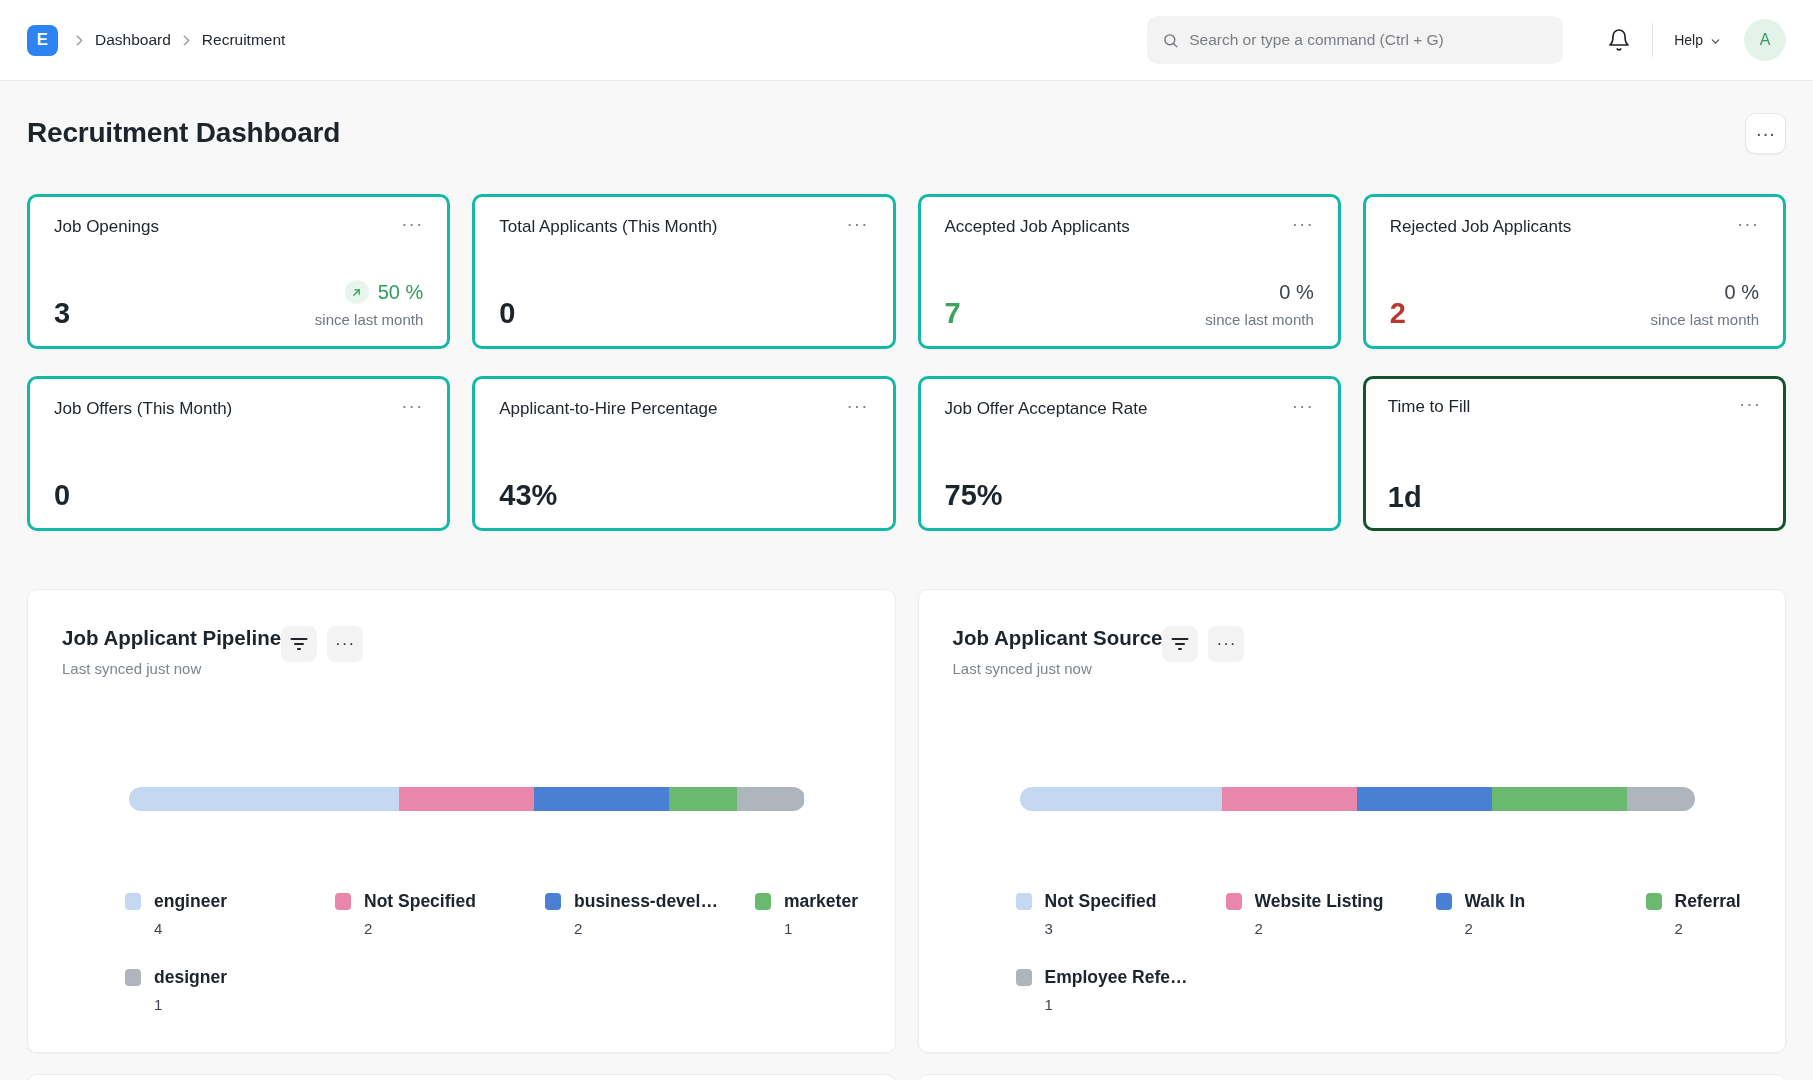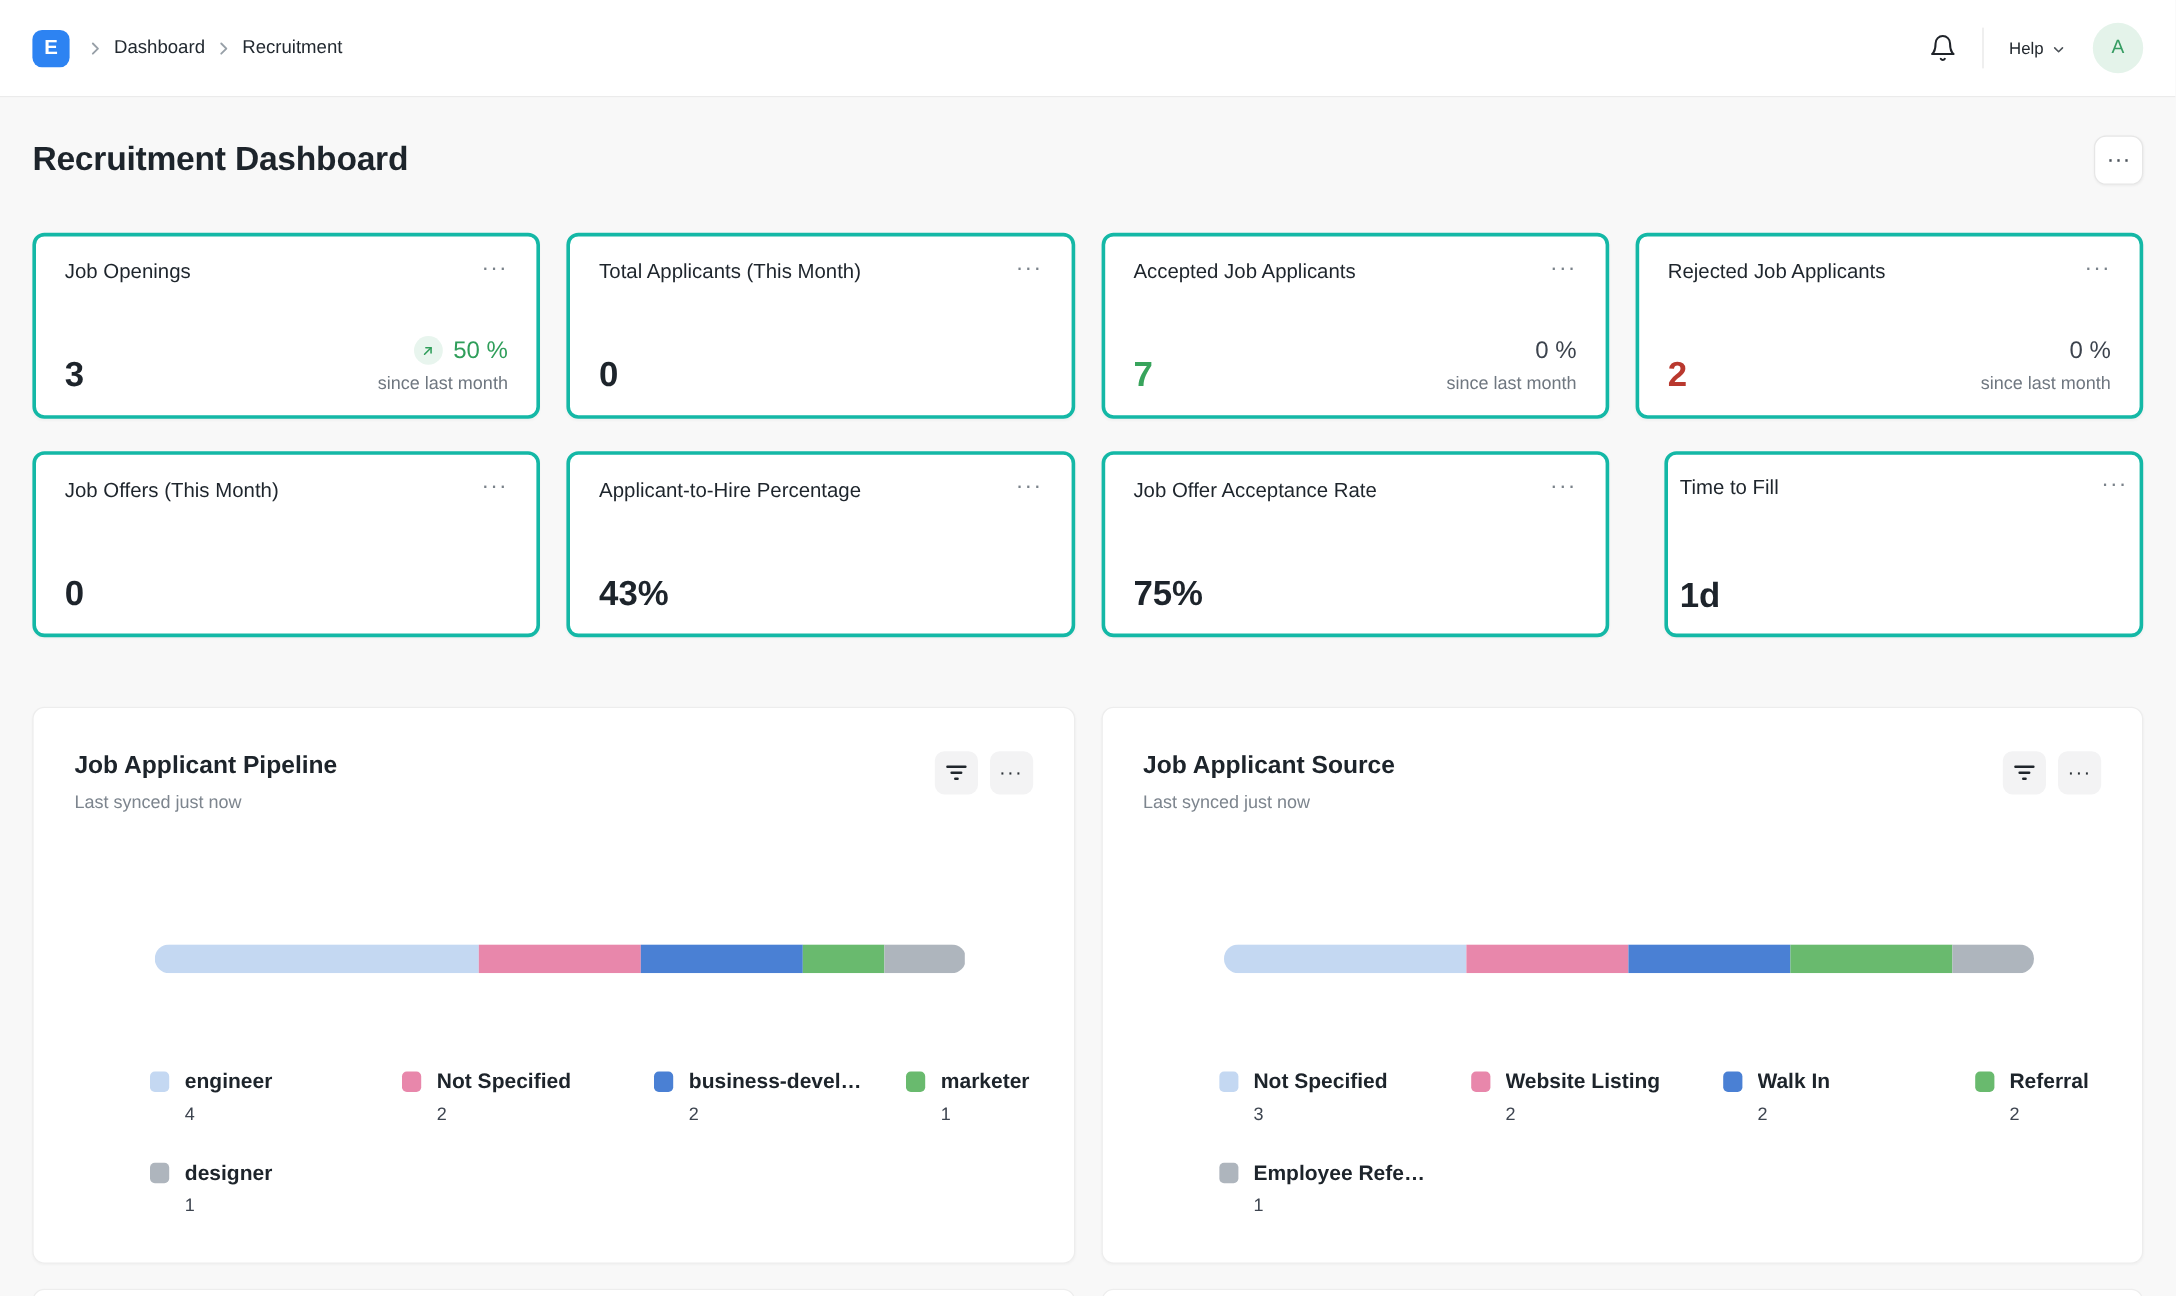--- a/index.html
+++ b/index.html
@@ -52,40 +52,40 @@
   
   .cards-grid {
     margin-top: 40px; display: grid; grid-template-columns: repeat(4, 1fr);
     column-gap: 22px; row-gap: 27px;
   }
   .ncard {
     background: #fff; border: 3px solid #14b8a6; border-radius: 10px; height: 155px;
     box-shadow: 0 1px 2px rgba(0,0,0,.03); padding: 20px 24px 18px;
     display: flex; flex-direction: column;
   }
-  .ncard.highlighted { border: 3px solid #14b8a6; padding: 18px 10px 16px; margin-left: 24px; }
+  .ncard.highlighted { border: 3px solid #14532d; padding: 18px 22px 16px; }
   .ncard-head { display: flex; justify-content: space-between; align-items: flex-start; }
   .ncard-title { font-size: 17px; color: #1e252c; }
   .card-menu { font-size: 19px; color: #7a828a; line-height: 14px; cursor: pointer; letter-spacing: 1px; }
   .ncard-bottom { margin-top: auto; display: flex; justify-content: space-between; align-items: flex-end; }
   .ncard-value { font-size: 29px; font-weight: 700; line-height: 1; }
   .ncard-meta { text-align: right; }
   .change-row { display: flex; align-items: center; justify-content: flex-end; gap: 9px; font-size: 20px; }
   .trend-chip {
     width: 24px; height: 24px; border-radius: 50%; background: #e8f5ee;
     display: flex; align-items: center; justify-content: center;
   }
   .change-note { font-size: 15px; color: #6f7780; margin-top: 7px; }
   
   .charts-grid { margin-top: 58px; display: grid; grid-template-columns: repeat(2, 1fr); column-gap: 22px; }
   .chart-card {
     background: #fff; border: 1px solid #ededed; border-radius: 10px; height: 464px;
     box-shadow: 0 1px 2px rgba(0,0,0,.03); padding: 36px 34px 0; overflow: hidden;
   }
-  .chart-head { display: flex; justify-content: space-between; align-items: flex-start; }
+  .chart-head { display: flex; justify-content: flex-start; align-items: flex-start; }
   .chart-title { font-size: 20.5px; font-weight: 600; color: #1d242b; }
   .chart-subtitle { font-size: 15px; color: #7d858e; margin-top: 10px; }
   .chart-actions { display: flex; gap: 10px; }
   .chart-btn {
     width: 36px; height: 36px; border-radius: 8px; background: #f3f3f4;
     display: flex; align-items: center; justify-content: center; cursor: pointer;
     font-size: 17px; color: #2b3137; letter-spacing: 1px;
   }
   .pbar { margin: 110px 56px 0 67px; height: 24px; border-radius: 12px; display: flex; overflow: hidden; }
   .pbar-seg { height: 100%; }
@@ -119,20 +119,29 @@
   <span class="crumb">Dashboard</span>
   <span class="crumb-sep">
     <svg width="17" height="17" viewBox="0 0 24 24" fill="none" stroke="#98a0a8" stroke-width="2.2" stroke-linecap="round" stroke-linejoin="round">
         <polyline points="9 6 15 12 9 18"></polyline>
       </svg>
   </span>
   <span class="crumb">Recruitment</span>
 
   <div class="nav-spacer"></div>
 
+  <div class="search">
+    <span>
+      <svg width="17" height="17" viewBox="0 0 24 24" fill="none" stroke="#6f767d" stroke-width="1.9" stroke-linecap="round">
+          <circle cx="11" cy="11" r="7"></circle>
+          <line x1="16.5" y1="16.5" x2="21" y2="21"></line>
+        </svg>
+    </span>
+    <input type="text" placeholder="Search or type a command (Ctrl + G)" style="">
+  </div>
 
   <div class="bell-btn">
     <span>
       <svg width="24" height="24" viewBox="0 0 24 24" fill="none" stroke="#1f2329" stroke-width="1.7" stroke-linecap="round" stroke-linejoin="round">
           <path d="M18 8a6 6 0 0 0-12 0c0 7-3 9-3 9h18s-3-2-3-9"></path>
           <path d="M13.7 21a2 2 0 0 1-3.4 0"></path>
         </svg>
     </span>
   </div>
 

